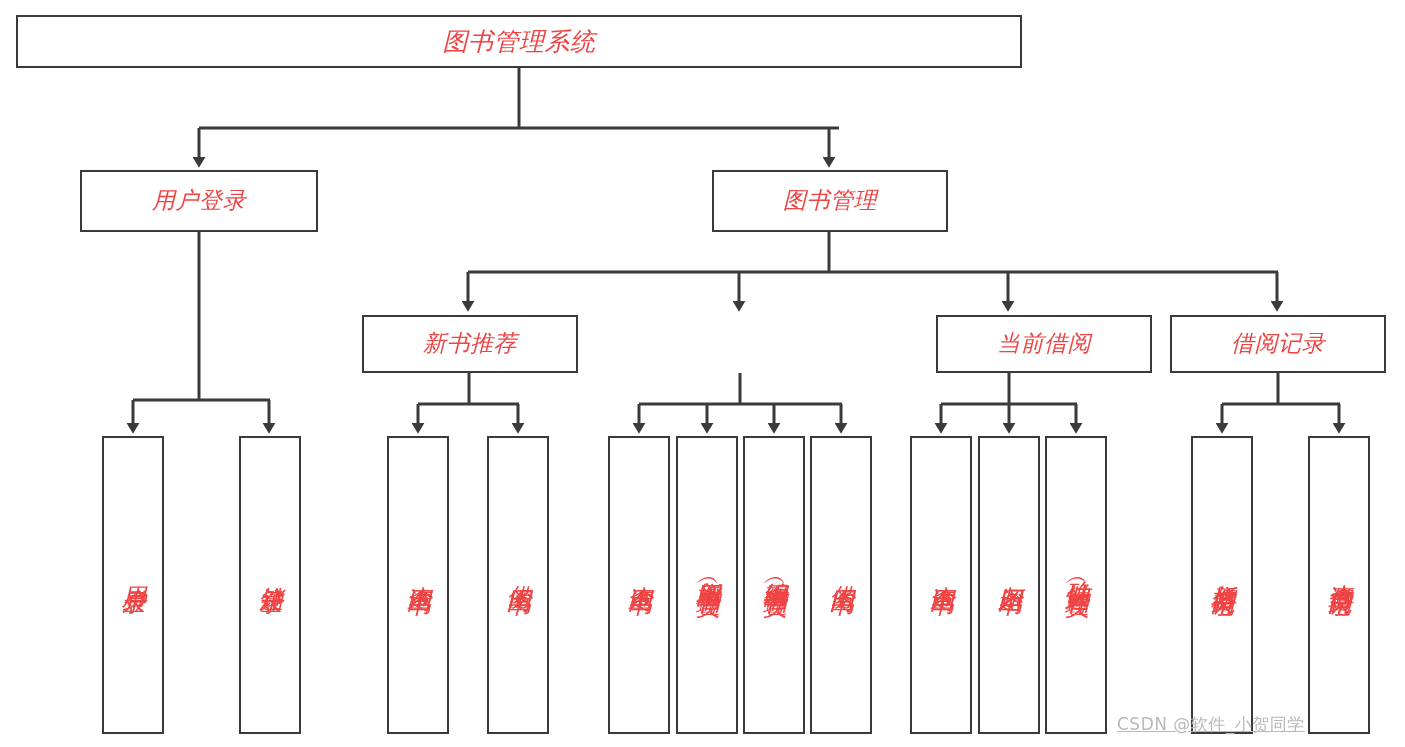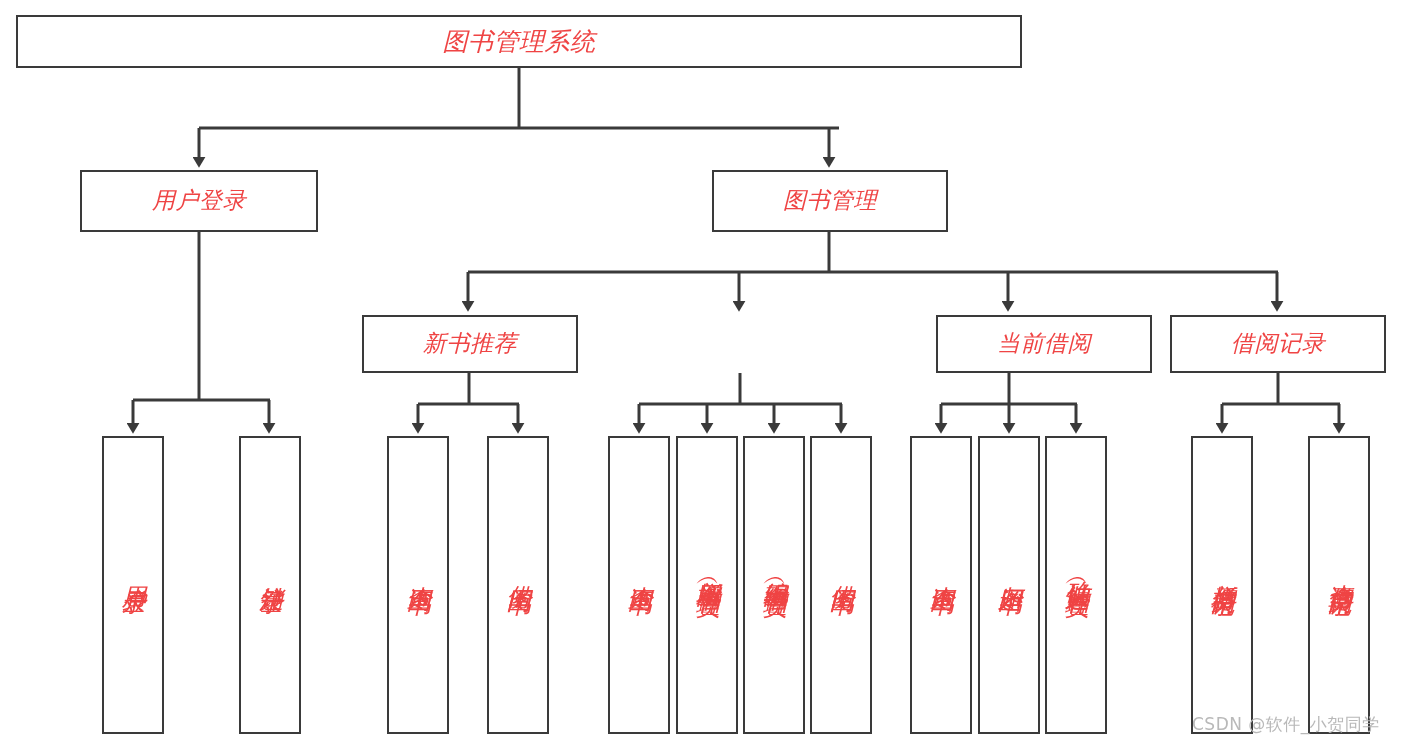--- a/index.html
+++ b/index.html
@@ -69,27 +69,28 @@
     white-space: nowrap;
   }
   .node.leaf.align-mid .node-label {
     margin-top: 86px;
   }
   .node.leaf.align-top .node-label {
     margin-top: 8px;
   }
   .watermark {
     position: absolute;
-    left: 1192px;
+    left: 1117px;
     top: 713px;
     font-size: 17px;
     color: #b9b9b9;
     white-space: nowrap;
     z-index: 3;
     letter-spacing: 0.5px;
+    text-decoration: underline;
   }
 </style>
 </head>
 <body>
 
 <div id="canvas">
 
   <svg id="wires" viewBox="0 0 1405 747" xmlns="http://www.w3.org/2000/svg">
     <defs>
       <marker id="arrowhead" markerWidth="11" markerHeight="13" refX="1.2" refY="6.5" orient="auto" markerUnits="userSpaceOnUse">

